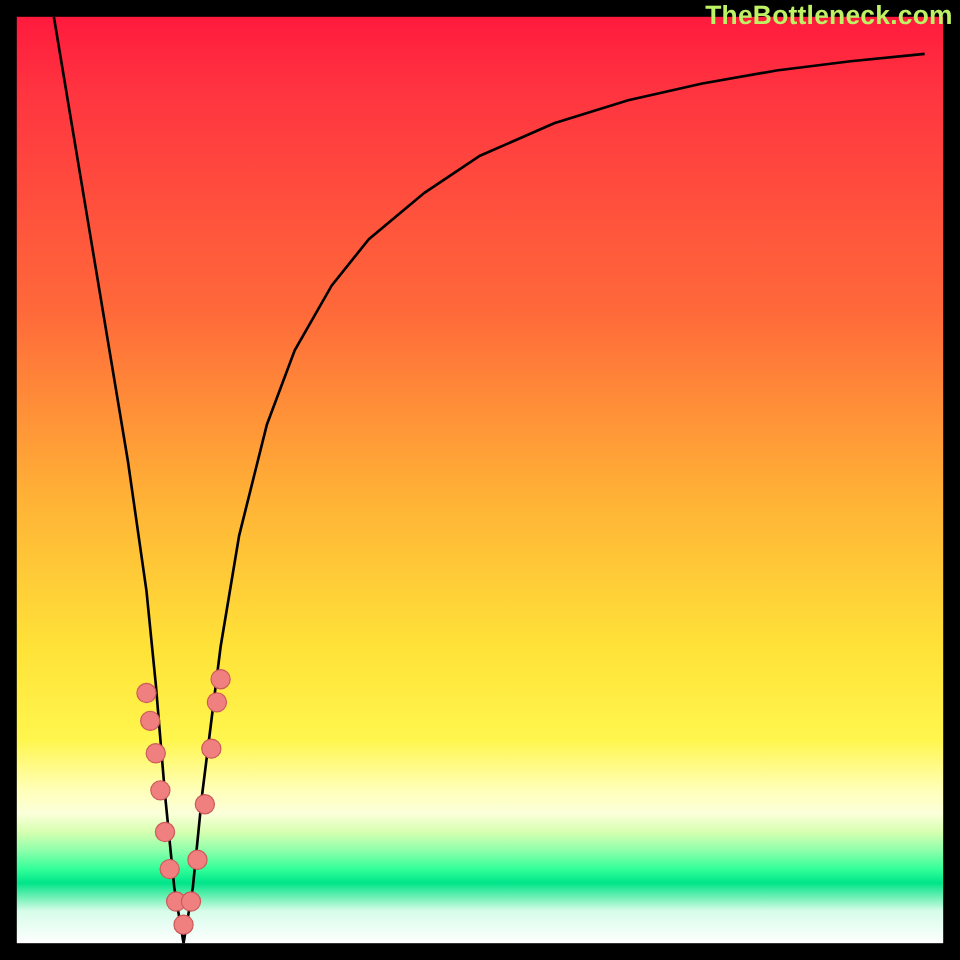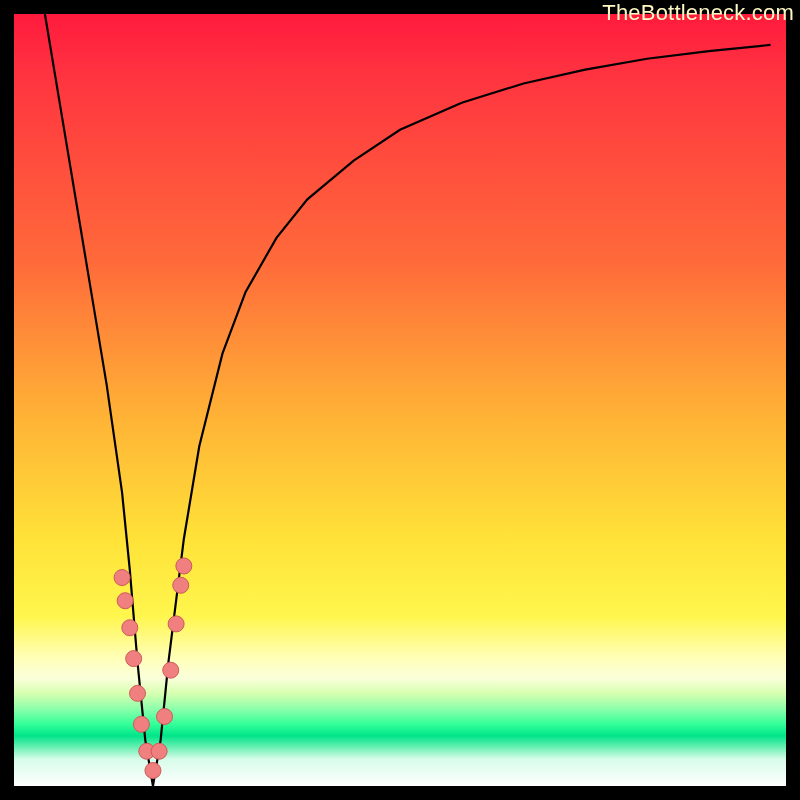--- a/index.html
+++ b/index.html
@@ -55,23 +55,23 @@
     left: 14px;
     top: 14px;
     width: 772px;
     height: 772px;
     overflow: visible;
   }
   .watermark {
     position: absolute;
     top: 0px;
     right: 6px;
-    color: #fef9c3;
+    color: #bef264;
     font-size: 22px;
-    font-weight: 400;
+    font-weight: 700;
     letter-spacing: 0.2px;
     user-select: none;
   }
 </style>
 </head>
 <body>
 
 <div class="stage">
   <div class="frame"></div>
   <div class="plot"></div>

